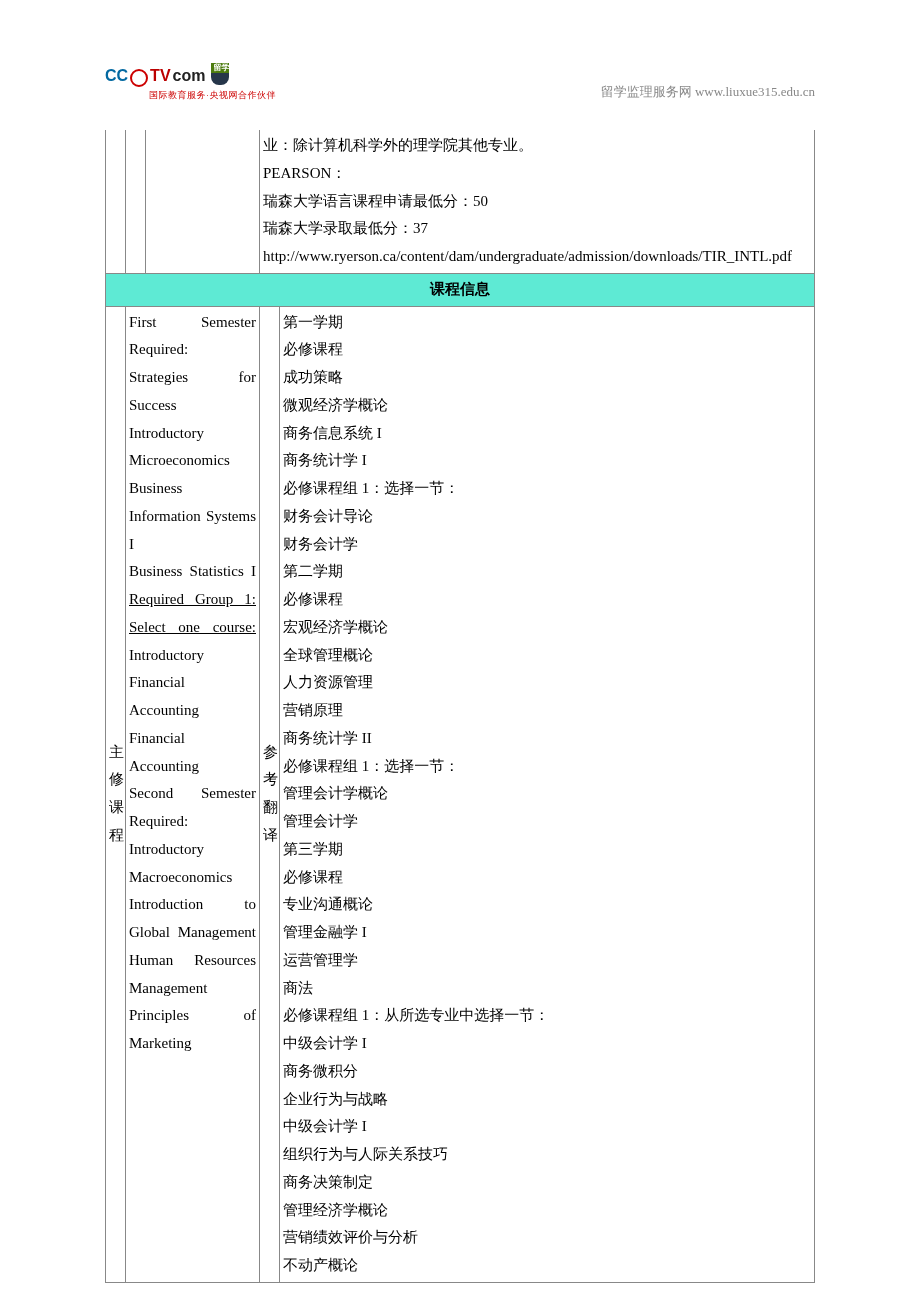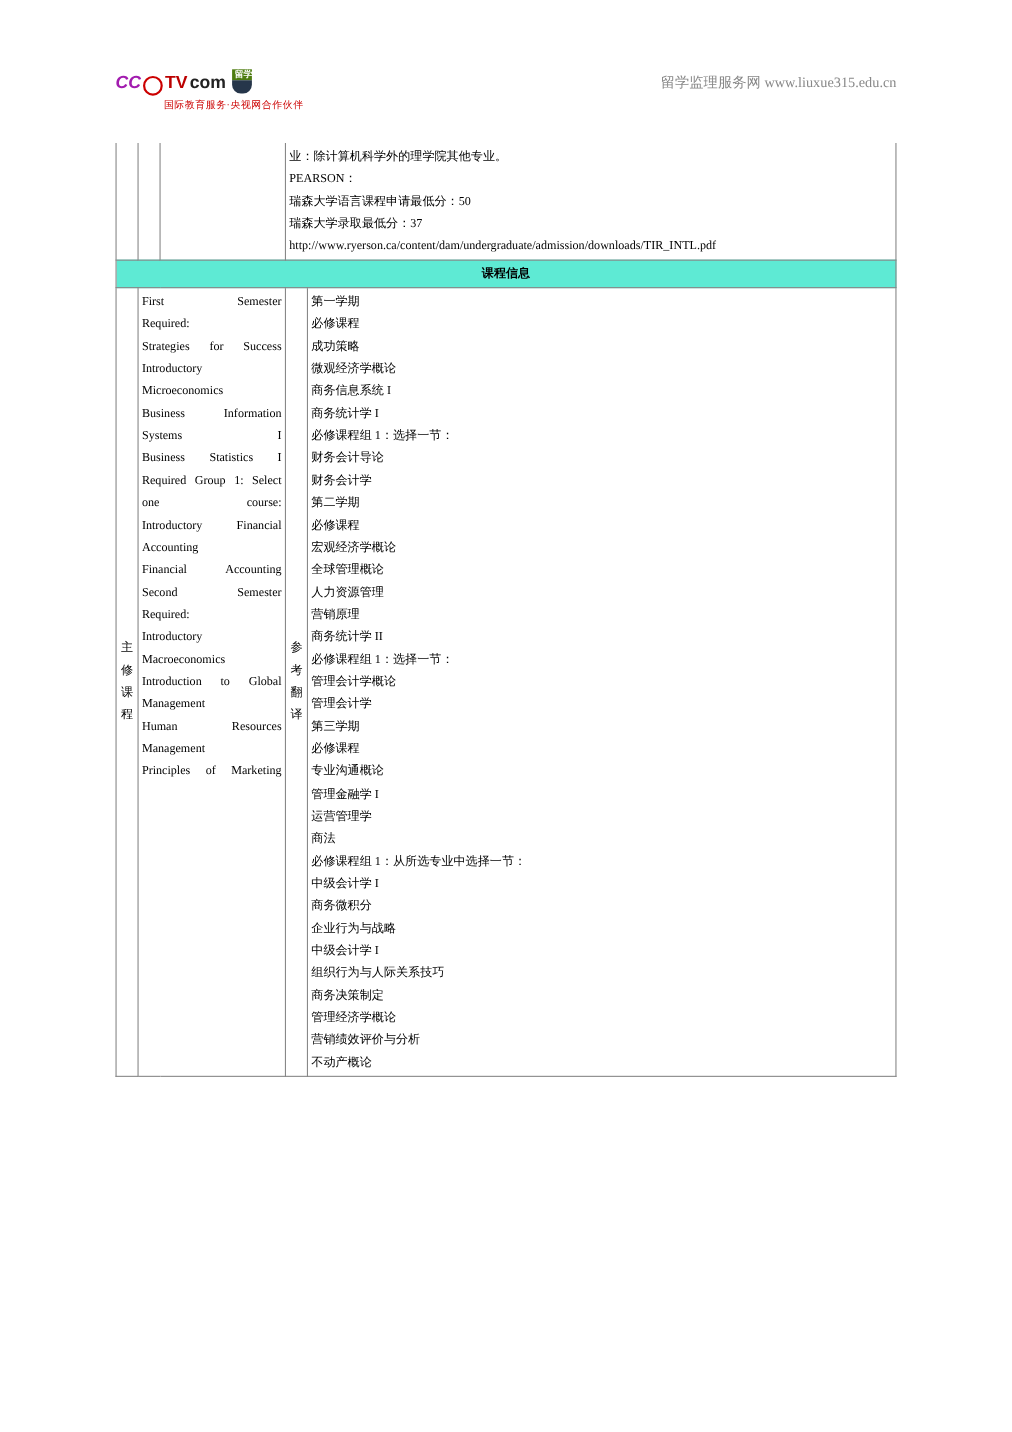--- a/index.html
+++ b/index.html
@@ -31,21 +31,21 @@
   }
   .logo-main {
     display: flex;
     align-items: center;
     gap: 2px;
     font-size: 16px;
     font-weight: bold;
     font-family: Arial, sans-serif;
     color: #333;
   }
-  .logo-c1 { color: #a21caf; font-style: italic; }
+  .logo-c1 { color: #0369a1; }
   .logo-c2 { color: #b00; }
   .logo-c3 { color: #222; }
   .logo-circle {
     display: inline-block;
     width: 14px; height: 14px;
     border: 2px solid #c00;
     border-radius: 50%;
     position: relative;
     top: 2px;
   }
@@ -73,38 +73,38 @@
   .logo-sub {
     font-size: 9px;
     color: #c00;
     letter-spacing: 0.5px;
     margin-top: 2px;
     padding-left: 44px;
   }
   .header-right {
     position: absolute;
     right: 0;
-    top: 1px;
+    top: 18px;
     font-size: 13px;
     color: #888;
   }
   .content {
     margin-top: 60px;
   }
   table.main {
     border-collapse: collapse;
     width: 100%;
     table-layout: fixed;
   }
   table.main td, table.main th {
     border: 1px solid #888;
     vertical-align: top;
     padding: 2px 3px;
     line-height: 1.85;
-    font-size: 11px;
+    font-size: 15px;
   }
   .col-a { width: 20px; }
   .col-b { width: 20px; }
   .col-c { width: 114px; }
   .col-d { width: 20px; }
   .section-header {
     background: #5eead4;
     text-align: center;
     font-weight: bold;
     font-size: 15px;
@@ -178,21 +178,21 @@
               </div>
         </td>
         <td class="en-col" colspan="2">
           <div id="en-list">
                 <div style="text-align: justify; text-align-last: justify;">First Semester</div>
                 <div style="text-align: left; text-align-last: left;">Required:</div>
                 <div style="text-align: justify; text-align-last: justify;">Strategies for Success</div>
                 <div style="text-align: justify; text-align-last: justify;">Introductory Microeconomics</div>
                 <div style="text-align: justify; text-align-last: justify;">Business Information Systems I</div>
                 <div style="text-align: justify; text-align-last: justify;">Business Statistics I</div>
-                <div style="text-align: justify; text-align-last: justify;">Required Group 1: Select one course:</div>
+                <div style="text-align: justify; text-align-last: justify; text-decoration: underline;">Required Group 1: Select one course:</div>
                 <div style="text-align: justify; text-align-last: justify;">Introductory Financial Accounting</div>
                 <div style="text-align: justify; text-align-last: justify;">Financial Accounting</div>
                 <div style="text-align: justify; text-align-last: justify;">Second Semester</div>
                 <div style="text-align: left; text-align-last: left;">Required:</div>
                 <div style="text-align: justify; text-align-last: justify;">Introductory Macroeconomics</div>
                 <div style="text-align: justify; text-align-last: justify;">Introduction to Global Management</div>
                 <div style="text-align: justify; text-align-last: justify;">Human Resources Management</div>
                 <div style="text-align: justify; text-align-last: justify;">Principles of Marketing</div>
               </div>
         </td>

